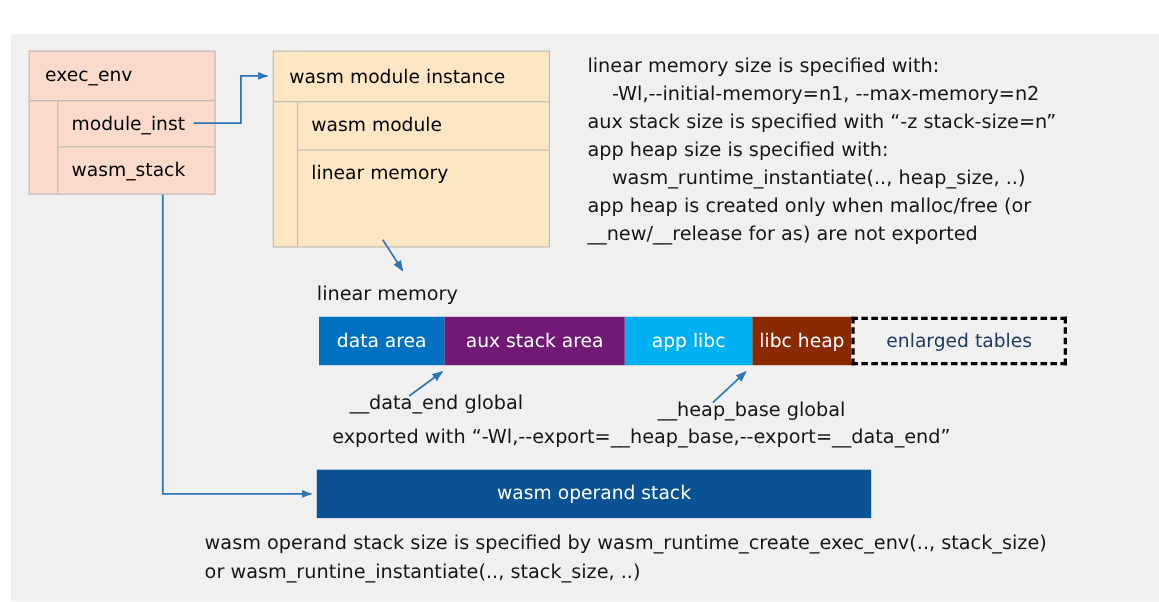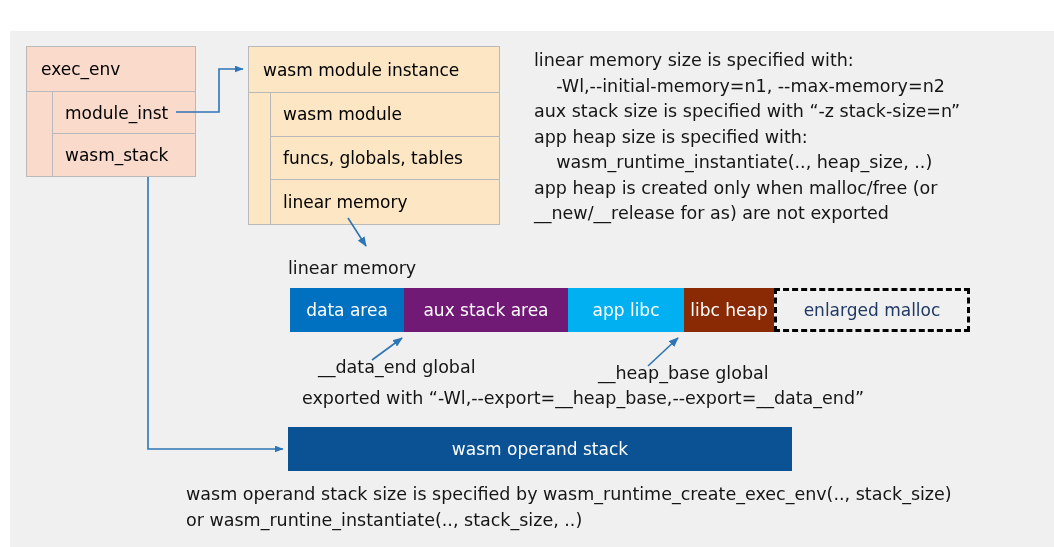--- a/index.html
+++ b/index.html
@@ -190,42 +190,41 @@
       </div>
     </div>
   </div>
 
   <div class="struct-box" id="module-inst-box" style="background: rgb(252, 230, 195);">
     <div class="struct-head">wasm module instance</div>
     <div class="struct-body">
       <div class="struct-gutter"></div>
       <div class="struct-rows">
         <div class="struct-row">wasm module</div>
-        <div class="struct-row">funcs, globals, tables</div>
         <div class="struct-row">linear memory</div>
       </div>
     </div>
   </div>
 
   <div class="text-block" id="spec-text">linear memory size is specified with:
     -Wl,--initial-memory=n1, --max-memory=n2
 aux stack size is specified with “-z stack-size=n”
 app heap size is specified with:
     wasm_runtime_instantiate(.., heap_size, ..)
 app heap is created only when malloc/free (or
 __new/__release for as) are not exported</div>
 
   <div id="linear-memory-label">linear memory</div>
 
   <div id="memory-bar">
     <div class="mem-seg" style="width: 114px; background: rgb(0, 112, 192);">data area</div>
     <div class="mem-seg" style="width: 164px; background: #701a75;">aux stack area</div>
     <div class="mem-seg" style="width: 116px; background: rgb(0, 176, 240);">app libc</div>
     <div class="mem-seg" style="width: 90px; background: rgb(138, 42, 5);">libc heap</div>
-    <div class="mem-seg enlarged" style="width: 196px;">enlarged malloc</div>
+    <div class="mem-seg enlarged" style="width: 196px;">enlarged tables</div>
   </div>
 
   <div class="text-block" id="data-end-label">__data_end global</div>
   <div class="text-block" id="heap-base-label">__heap_base global</div>
   <div class="text-block" id="exported-label">exported with “-Wl,--export=__heap_base,--export=__data_end”</div>
 
   <div id="operand-stack-bar" style="background: rgb(10, 82, 147);">wasm operand stack</div>
 
   <div class="text-block" id="operand-note">wasm operand stack size is specified by wasm_runtime_create_exec_env(.., stack_size)
 or wasm_runtine_instantiate(.., stack_size, ..)</div>

